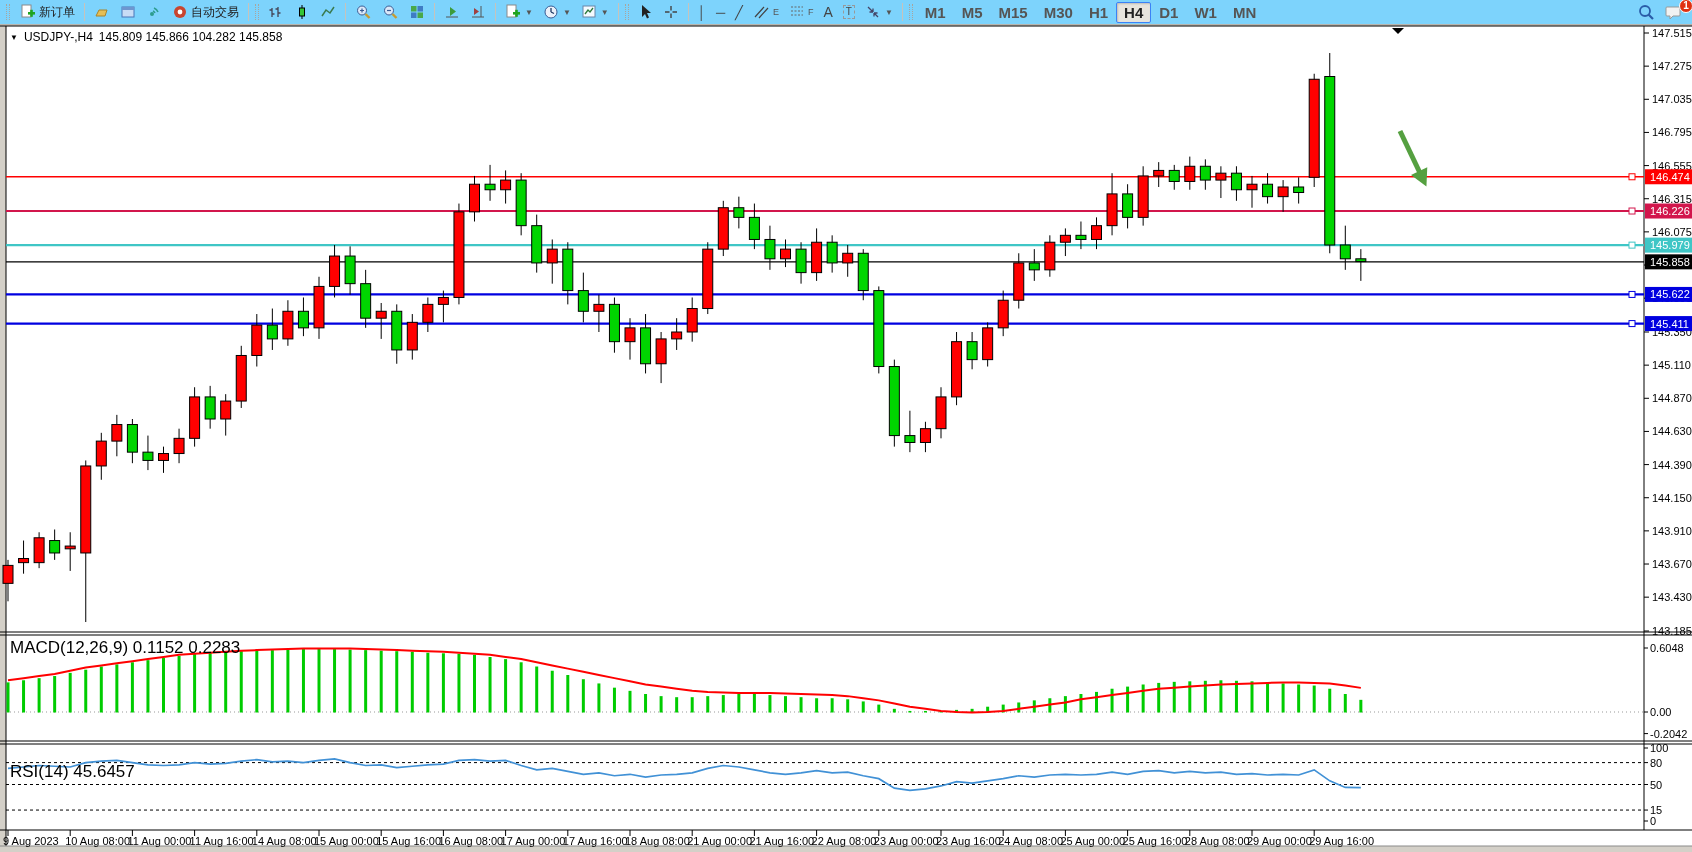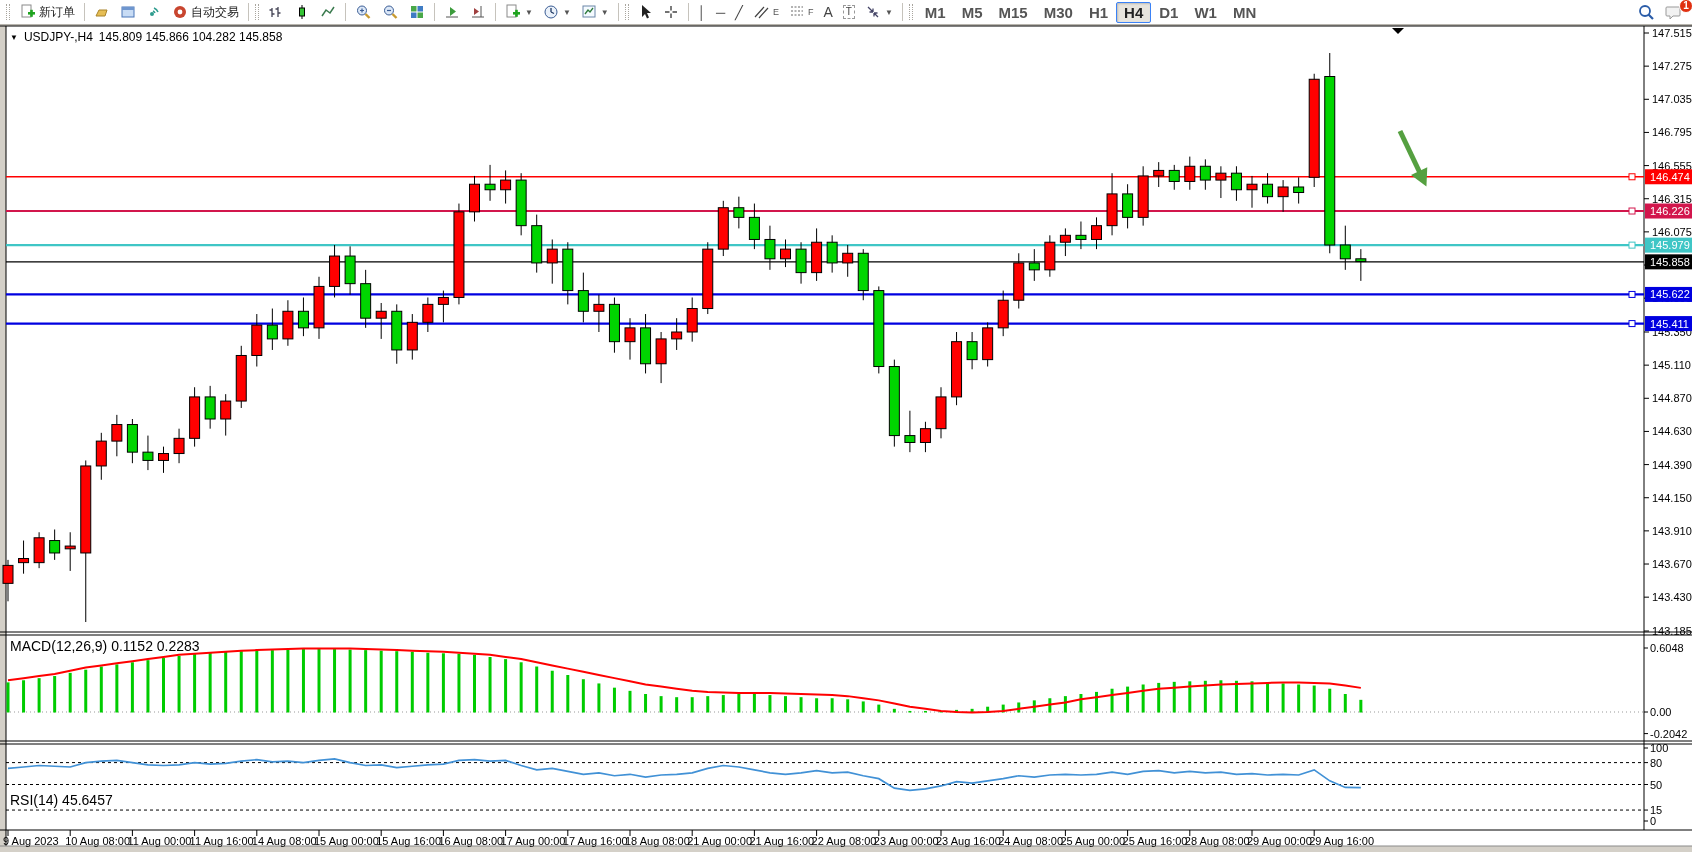--- a/index.html
+++ b/index.html
@@ -1,39 +1,39 @@
 <!DOCTYPE html>
 <html><head>
 <meta charset="utf-8">
 <style>
   * { margin:0; padding:0; box-sizing:border-box; }
   body { width:1692px; height:852px; overflow:hidden; background:#D4D0C8;
          font-family:"Liberation Sans","DejaVu Sans",sans-serif; }
   .window { position:relative; width:1692px; height:852px; background:#D4D0C8; }
   .toolbar { position:absolute; top:0; left:0; width:1692px; height:25px;
-             background:#ffffff; border-bottom:1px solid #B8B5AE;
+             background:#7dd3fc; border-bottom:1px solid #B8B5AE;
              display:flex; align-items:center; padding:0 4px; z-index:10; }
   .tbtn { display:inline-flex; align-items:center; gap:3px; height:21px; padding:0 4px;
           border:1px solid transparent; border-radius:2px; font-size:12px; color:#222;
           background:transparent; cursor:default; white-space:nowrap; }
   .tf { font-size:15px; font-weight:bold; color:#555; padding:0 7px; }
   .tf.active { background:#E7E4DD; border:1px solid #3b82f6;
                box-shadow:inset 1px 1px 2px rgba(0,0,0,0.18); color:#222; }
   .sep { width:1px; height:18px; background:#C6C3BC; margin:0 4px; }
   .handle { width:4px; height:16px; border-left:1px dotted #A8A59E;
             border-right:1px dotted #A8A59E; margin:0 4px 0 2px; }
   .spacer { flex:1; }
   .caret { font-size:8px; color:#555; margin-left:1px; }
   .glyph { font-size:13px; color:#444; line-height:1; }
   .chart-title { position:absolute; left:10px; top:30px; font-size:12px; color:#000;
                  display:flex; align-items:center; gap:6px; z-index:5; }
   .chart-title .tri { font-size:8px; color:#000; }
-  .pane-label { position:absolute; left:10px; font-size:14px; color:#000; z-index:5; }
+  .pane-label { position:absolute; left:10px; font-size:17px; color:#000; z-index:5; }
   .pane-label.macd { top:638px; }
-  .pane-label.rsi  { top:792px; }
+  .pane-label.rsi  { top:762px; }
   #chart-svg { position:absolute; top:0; left:0; z-index:1; }
   .notif { position:relative; display:inline-flex; }
   .badge { position:absolute; top:-4px; right:-6px; min-width:14px; height:14px;
            background:#E03010; border:1px solid #fff; border-radius:8px; color:#fff;
            font-size:10px; font-weight:bold; display:flex; align-items:center;
            justify-content:center; padding:0 2px; }
   .label-box { font-size:10px; color:#444; border:1px dashed #999; padding:0 2px; line-height:12px; }
 </style>
 </head>
 <body>

